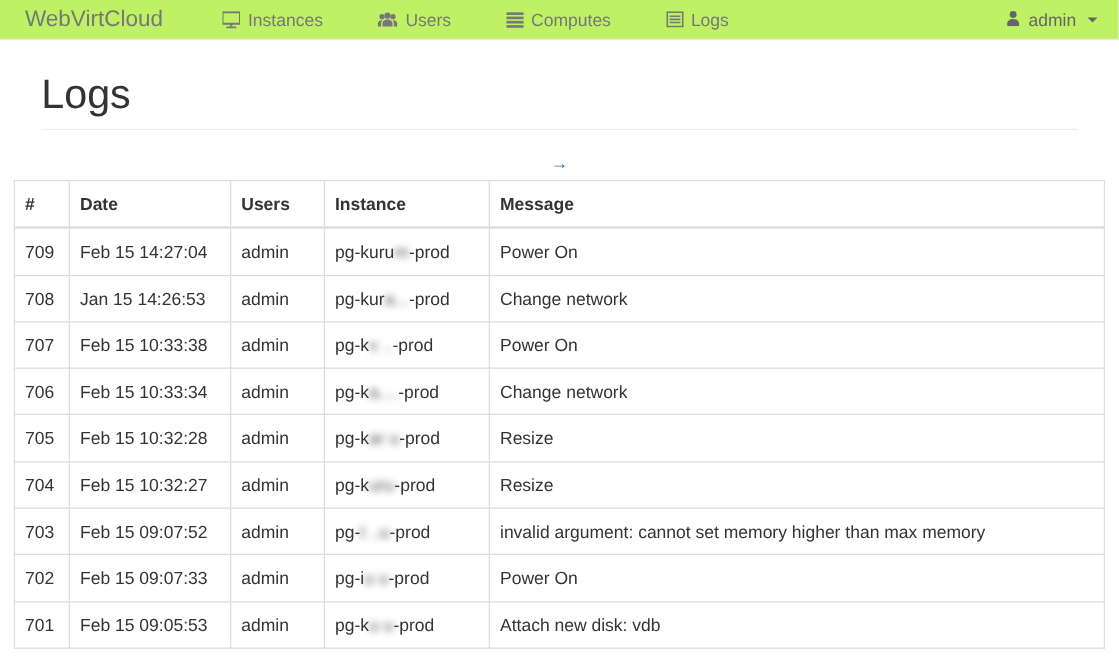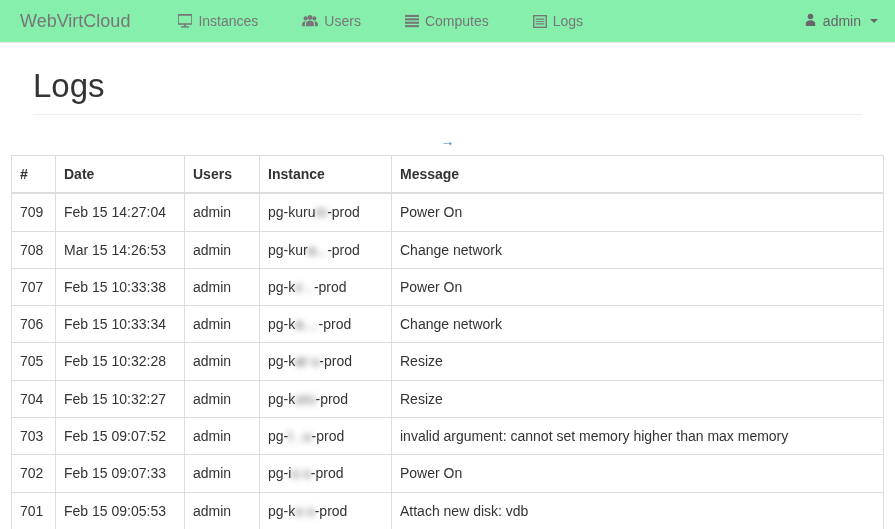--- a/index.html
+++ b/index.html
@@ -5,22 +5,22 @@
   * { box-sizing: border-box; margin: 0; padding: 0; }
   html, body { width: 895px; height: 529px; overflow: hidden; }
   body {
     font-family: "Liberation Sans", "DejaVu Sans", sans-serif;
     font-size: 14px;
     color: #333;
     background: #fff;
   }
   
   .navbar {
-    height: 43px;
-    background: #86efac;
+    height: 32px;
+    background: #bef264;
     border-bottom: 1px solid #e7e7e7;
     display: flex;
     align-items: center;
   }
   .brand {
     font-size: 18px;
     color: #777;
     padding: 0 15px 0 20px;
     text-decoration: none;
     cursor: pointer;
@@ -214,21 +214,21 @@
     <tbody>
         <tr>
     <td>709</td>
     <td>Feb 15 14:27:04</td>
     <td>admin</td>
     <td><span>pg-kuru</span><span class="redacted">m</span><span>-prod</span></td>
     <td>Power On</td>
   </tr>
         <tr>
     <td>708</td>
-    <td>Mar 15 14:26:53</td>
+    <td>Jan 15 14:26:53</td>
     <td>admin</td>
     <td><span>pg-kur</span><span class="redacted">a...</span><span>-prod</span></td>
     <td>Change network</td>
   </tr>
         <tr>
     <td>707</td>
     <td>Feb 15 10:33:38</td>
     <td>admin</td>
     <td><span>pg-k</span><span class="redacted">v ..</span><span>-prod</span></td>
     <td>Power On</td>

